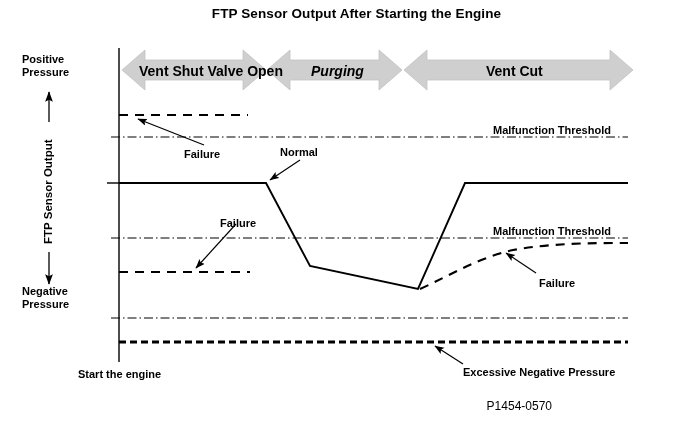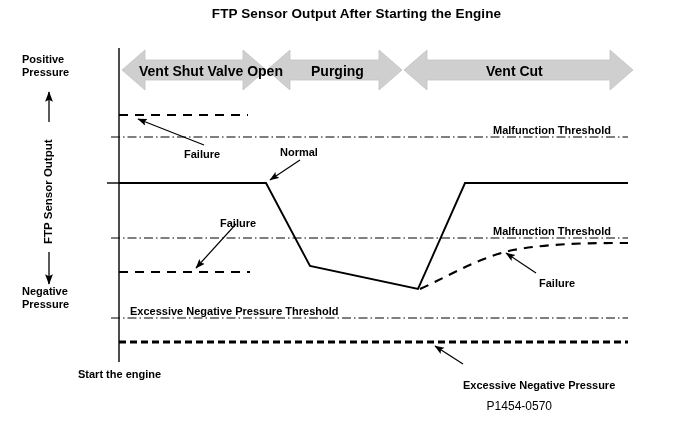--- a/index.html
+++ b/index.html
@@ -57,34 +57,33 @@
     <line x1="111" y1="342" x2="620" y2="342" stroke="#000" stroke-width="3.1" stroke-dasharray="7,4"></line>
 
     <line x1="196" y1="145" x2="130" y2="119" stroke="#000" stroke-width="1.2" marker-end="url(#arrHead)"></line>
     <line x1="292" y1="160" x2="262" y2="180" stroke="#000" stroke-width="1.2" marker-end="url(#arrHead)"></line>
     <line x1="228" y1="224" x2="188" y2="268" stroke="#000" stroke-width="1.2" marker-end="url(#arrHead)"></line>
     <line x1="528" y1="273" x2="498" y2="253" stroke="#000" stroke-width="1.2" marker-end="url(#arrHead)"></line>
     <line x1="455" y1="364" x2="427" y2="346" stroke="#000" stroke-width="1.2" marker-end="url(#arrHead)"></line>
   </svg>
 
   <div class="band-lbl" style="left:131px;top:63px;">Vent Shut Valve Open</div>
-  <div class="band-lbl" style="left:303px;top:63px;">Purging</div>
+  <div class="band-lbl" style="left:303px;top:63px;font-style:italic;">Purging</div>
   <div class="band-lbl" style="left:478px;top:63px;">Vent Cut</div>
 
   <div class="lbl" style="left:14px;top:53px;">Positive
 Pressure</div>
   <div class="lbl" style="left:14px;top:285px;">Negative
 Pressure</div>
   <div class="axis-ttl" style="left:34px;top:244px;">FTP Sensor Output</div>
   <div class="lbl" style="left:70px;top:368px;">Start the engine</div>
 
   <div class="lbl" style="left:485px;top:124px;">Malfunction Threshold</div>
   <div class="lbl" style="left:485px;top:225px;">Malfunction Threshold</div>
-  <div class="lbl" style="left:122px;top:305px;">Excessive Negative Pressure Threshold</div>
 
   <div class="lbl" style="left:176px;top:148px;">Failure</div>
   <div class="lbl" style="left:272px;top:146px;">Normal</div>
   <div class="lbl" style="left:212px;top:217px;">Failure</div>
   <div class="lbl" style="left:531px;top:277px;">Failure</div>
-  <div class="lbl" style="left:455px;top:366px;margin-top:13px;">Excessive Negative Pressure</div>
+  <div class="lbl" style="left:455px;top:366px;">Excessive Negative Pressure</div>
 
   <div class="code">P1454-0570</div>
 </div>
 
 </body></html>

